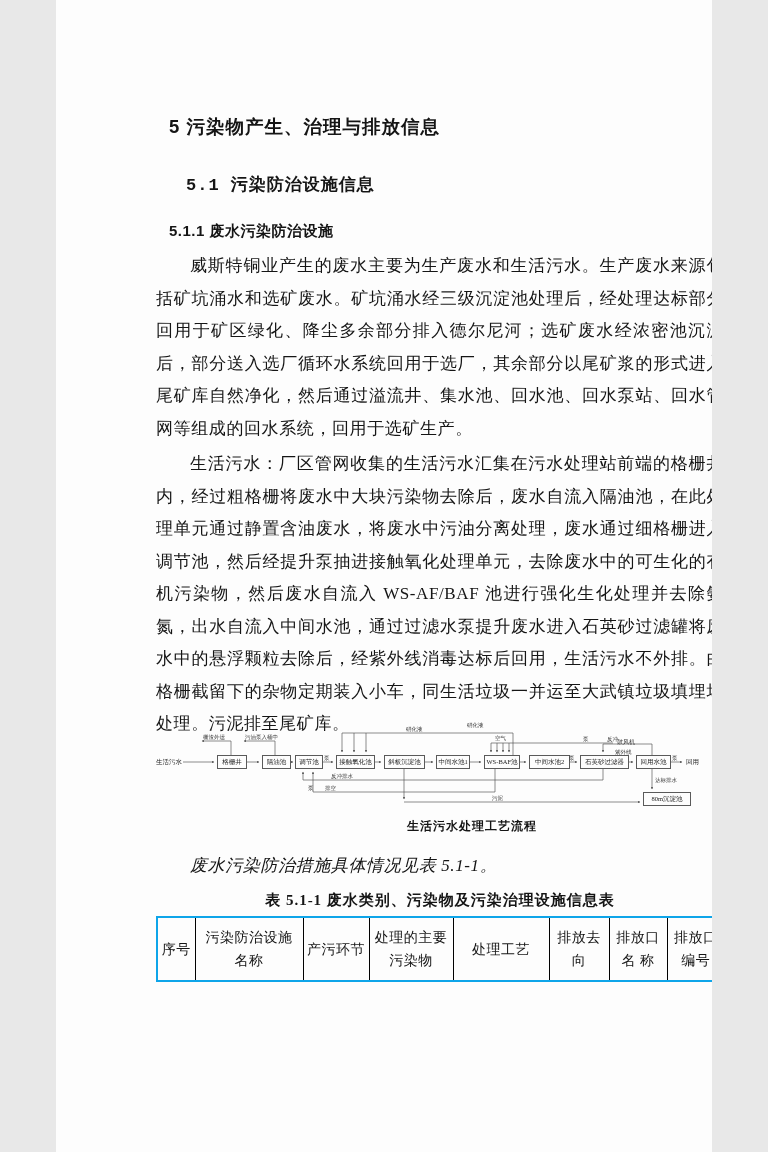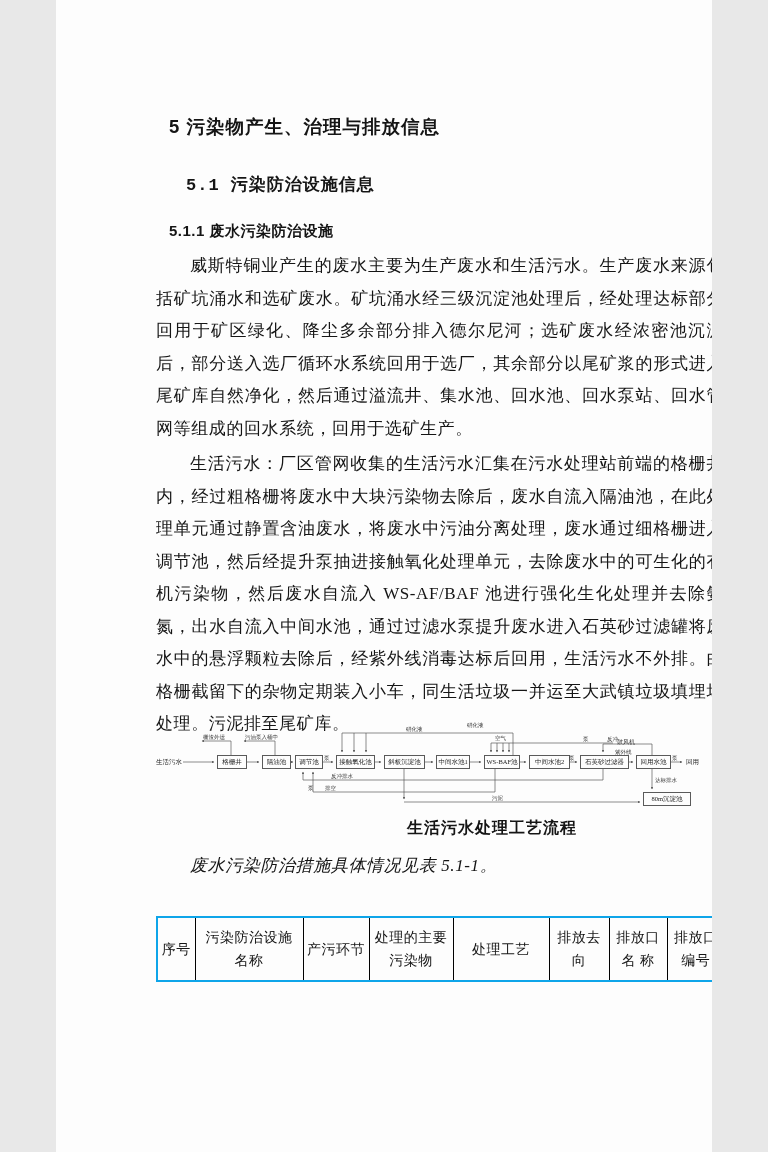--- a/index.html
+++ b/index.html
@@ -34,21 +34,21 @@
     position:absolute;height:12px;
     border:1px solid #5a5a5a;background:#fdfdfd;
     font-size:6.5px;line-height:11px;text-align:center;
     color:#222;white-space:nowrap;overflow:hidden;
     font-family:"Liberation Serif","DejaVu Serif",serif;
   }
   .flbl{
     position:absolute;font-size:5.5px;line-height:6px;color:#333;white-space:nowrap;
   }
   .fend{position:absolute;font-size:6.5px;line-height:8px;color:#222;white-space:nowrap;}
-  .fcap{position:absolute;left:252px;top:96px;font-size:16px;font-weight:bold;letter-spacing:1px;}
+  .fcap{position:absolute;left:252px;top:96px;font-size:12px;font-weight:bold;letter-spacing:1px;}
   
   .tblcap{left:100px;top:891px;width:568px;text-align:center;
           font-size:15px;font-weight:bold;letter-spacing:1px;}
   table.info{
     position:absolute;left:100px;top:916px;width:568px;
     border-collapse:collapse;table-layout:fixed;
     border:2px solid #0ea5e9;
   }
   table.info th{
     border:1px solid #000;
@@ -150,20 +150,21 @@
     <div class="flbl" style="left:153px;top:63px;">泵</div>
     <div class="flbl" style="left:170px;top:63px;">排空</div>
     <div class="flbl" style="left:337px;top:73px;">污泥</div>
     <div class="flbl" style="left:500px;top:55px;">达标排水</div>
 
     <div class="fcap">生活污水处理工艺流程</div>
   </div>
 
   <div class="abs para p3">废水污染防治措施具体情况见表 5.1-1。</div>
 
+  <div class="abs tblcap">表 5.1-1 废水类别、污染物及污染治理设施信息表</div>
 
   <table class="info">
     <colgroup>
       <col style="width:38px">
         <col style="width:108px">
         <col style="width:66px">
         <col style="width:84px">
       <col style="width:96px">
         <col style="width:60px">
         <col style="width:58px">

